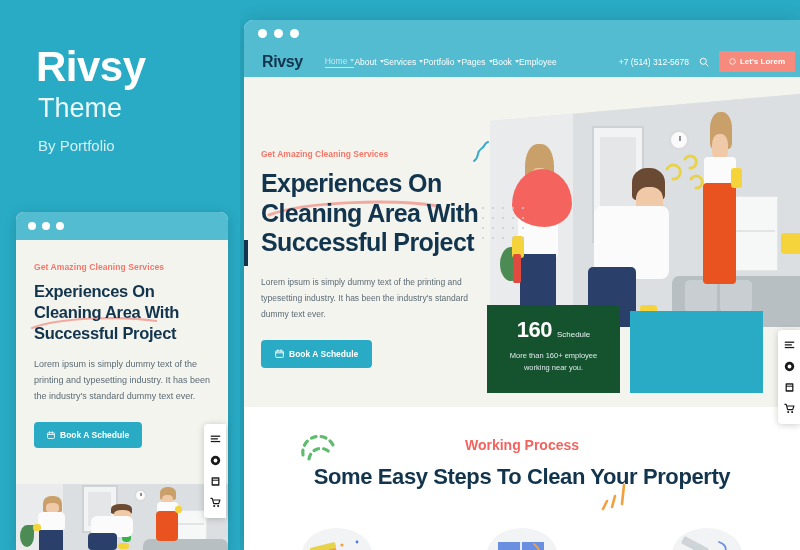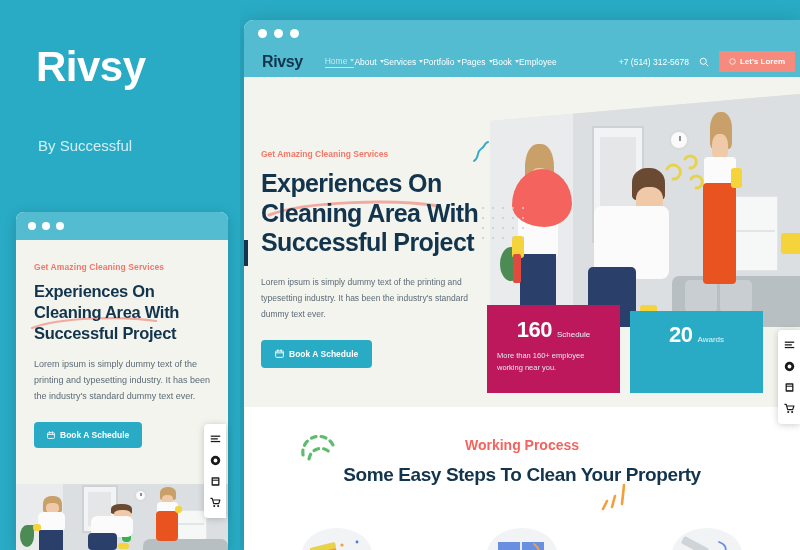--- a/index.html
+++ b/index.html
@@ -222,22 +222,22 @@
     z-index: 4;
   }
   #deco-dots { position: absolute; left: 236px; top: 128px; width: 52px; height: 44px; z-index: 5; }
   #deco-squiggle1 { position: absolute; left: 228px; top: 64px; width: 22px; height: 22px; z-index: 6; }
   #deco-cgroup { position: absolute; left: 415px; top: 76px; width: 48px; height: 38px; z-index: 6; }
   #deco-bar { position: absolute; left: -2px; top: 163px; width: 6px; height: 26px; background: #12344d; z-index: 6; }
 
   
   #stat-card-1 {
     position: absolute; left: 243px; top: 228px;
-    width: 133px; height: 88px; background: #be185d;
-    z-index: 7; padding: 12px 10px 0 10px; text-align: left;
+    width: 133px; height: 88px; background: #14532d;
+    z-index: 7; padding: 12px 10px 0 10px; text-align: center;
   }
   #stat-card-2 {
     position: absolute; left: 386px; top: 234px;
     width: 133px; height: 82px; background: #29abc5;
     z-index: 7; padding: 11px 10px 0 10px; text-align: center;
   }
   .stat-top { display: flex; align-items: baseline; justify-content: center; gap: 5px; }
   .stat-num { font-size: 22px; font-weight: bold; color: #ffffff; letter-spacing: -0.5px; }
   .stat-lbl { font-size: 8px; color: #e7f3f7; }
   .stat-desc { margin-top: 7px; font-size: 7.5px; color: #dfeaf0; line-height: 1.65; }
@@ -245,42 +245,43 @@
   
   #process {
     position: relative; height: 173px; background: #ffffff; overflow: hidden;
   }
   #proc-eyebrow {
     text-align: center; padding-top: 30px;
     font-size: 14px; font-weight: bold; color: #f4635e;
   }
   #proc-heading {
     margin-top: 9px; text-align: center;
-    font-size: 19px; font-weight: bold; color: #12344d;
+    font-size: 22px; font-weight: bold; color: #12344d;
     line-height: 1.35; letter-spacing: -0.4px;
   }
   #proc-arc { position: absolute; left: 55px; top: 18px; width: 44px; height: 36px; }
   #proc-ticks { position: absolute; left: 355px; top: 72px; width: 36px; height: 34px; }
   #proc-cards {
     position: absolute; left: 0; bottom: 0; width: 100%; height: 60px;
     display: flex; justify-content: space-around; align-items: flex-end;
   }
   .proc-card { width: 120px; height: 58px; position: relative; }
   .pc-blob {
     position: absolute; left: 50%; bottom: 0; transform: translateX(-50%);
     width: 70px; height: 52px; background: #f2f3f5;
     border-radius: 50% 50% 0 0;
   }
 </style>
 </head>
 <body>
 
 <div id="brand-panel">
   <div id="brand-title">Rivsy</div>
-  <div id="brand-by">By Successful</div>
+  <div id="brand-sub">Theme</div>
+  <div id="brand-by">By Portfolio</div>
 </div>
 
 <div id="mobile-preview">
   <div id="mobile-titlebar">
     <span class="dot"></span>
     <span class="dot"></span>
     <span class="dot"></span>
   </div>
   <div id="mobile-body">
     <svg id="m-swoosh" viewBox="0 0 128 13">
@@ -533,24 +534,20 @@
 
     <div id="stat-card-1">
       <div class="stat-top">
         <span class="stat-num">160</span>
         <span class="stat-lbl">Schedule</span>
       </div>
       <div class="stat-desc">More than 160+ employee working near you.</div>
     </div>
 
     <div id="stat-card-2">
-      <div class="stat-top">
-        <span class="stat-num">20</span>
-        <span class="stat-lbl">Awards</span>
-      </div>
     </div>
   </div>
 
   <div id="process">
     <svg id="proc-arc" viewBox="0 0 44 36">
       <path d="M4 30 A16 16 0 0 1 34 20" stroke="#5fbb6e" stroke-width="3.2" fill="none" stroke-linecap="round" stroke-dasharray="5 5"></path>
       <path d="M10 34 A12 12 0 0 1 32 29" stroke="#5fbb6e" stroke-width="3.2" fill="none" stroke-linecap="round" stroke-dasharray="5 5"></path>
     </svg>
 
     <div id="proc-eyebrow">Working Process</div>

